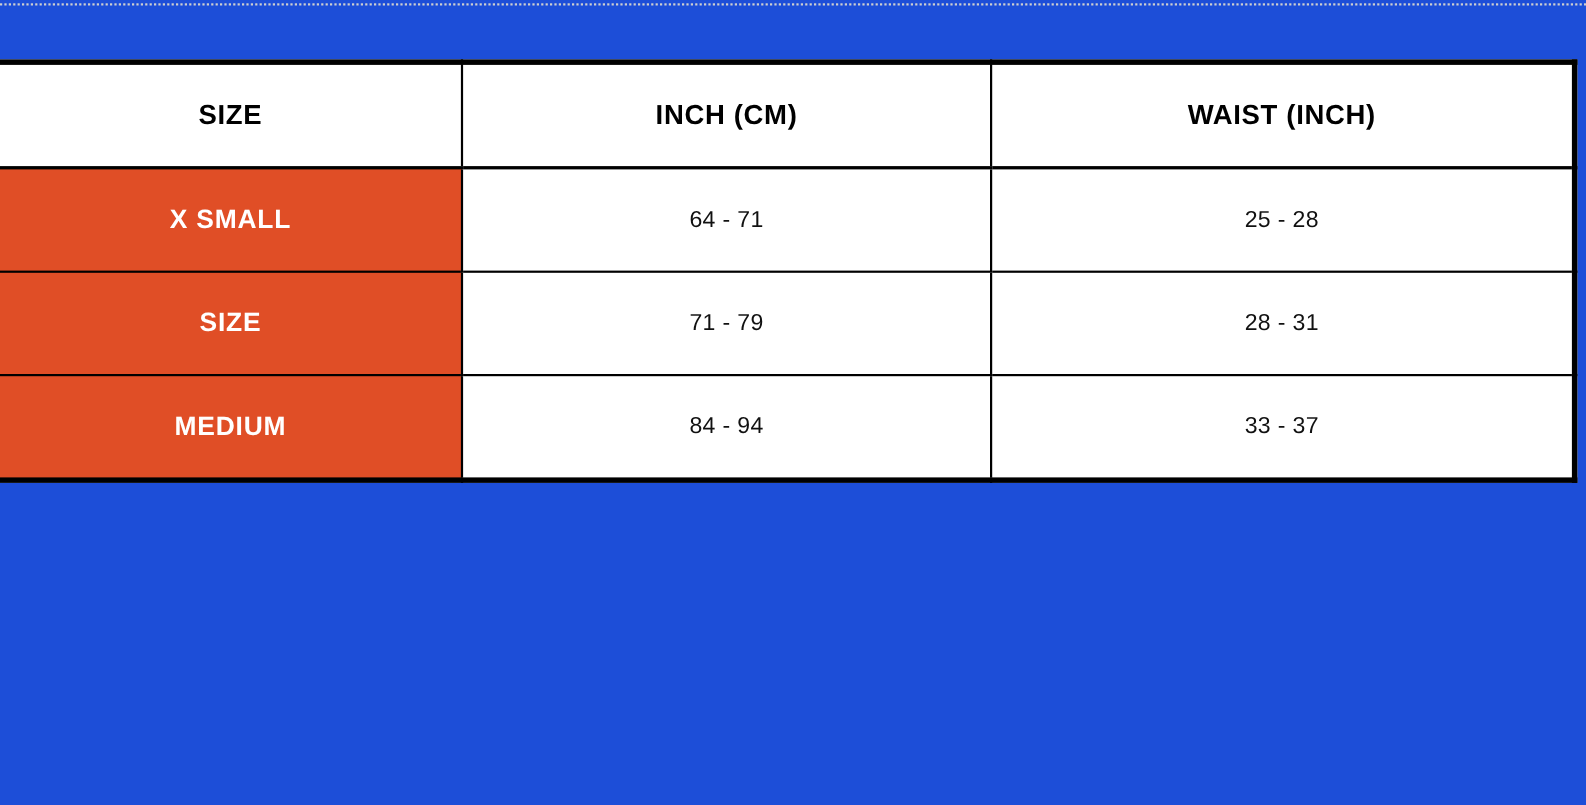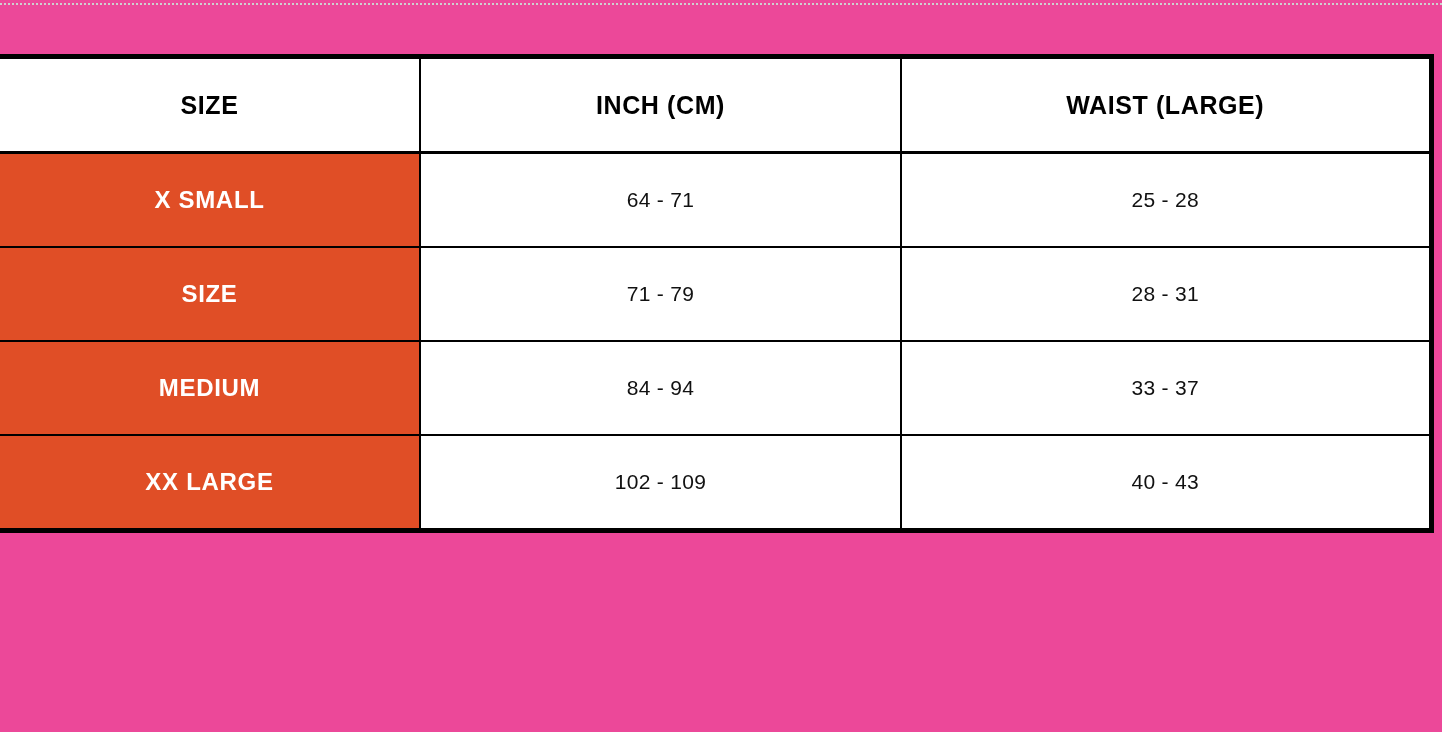--- a/index.html
+++ b/index.html
@@ -11,21 +11,21 @@
     width: 1442px;
     height: 732px;
     font-family: "Liberation Sans", sans-serif;
     overflow: hidden;
   }
 
   .page {
     position: relative;
     width: 1442px;
     height: 732px;
-    background: #ec4899;
+    background: #1d4ed8;
     box-sizing: border-box;
   }
 
   
   .top-dotted-rule {
     position: absolute;
     top: 3px;
     left: 0;
     width: 1442px;
     height: 2px;
@@ -118,41 +118,36 @@
     <table class="size-chart">
       <colgroup>
         <col class="c-size">
         <col class="c-cm">
         <col class="c-inch">
       </colgroup>
       <thead>
         <tr>
           <th>SIZE</th>
           <th>INCH (CM)</th>
-          <th>WAIST (LARGE)</th>
+          <th>WAIST (INCH)</th>
         </tr>
       </thead>
       <tbody>
         <tr>
           <td class="size-cell">X SMALL</td>
           <td>64 - 71</td>
           <td>25 - 28</td>
         </tr>
         <tr>
           <td class="size-cell">SIZE</td>
           <td>71 - 79</td>
           <td>28 - 31</td>
         </tr>
         <tr>
           <td class="size-cell">MEDIUM</td>
           <td>84 - 94</td>
           <td>33 - 37</td>
         </tr>
-        <tr>
-          <td class="size-cell">XX LARGE</td>
-          <td>102 - 109</td>
-          <td>40 - 43</td>
-        </tr>
       </tbody>
     </table>
   </div>
 
 </div>
 
 </body></html>

